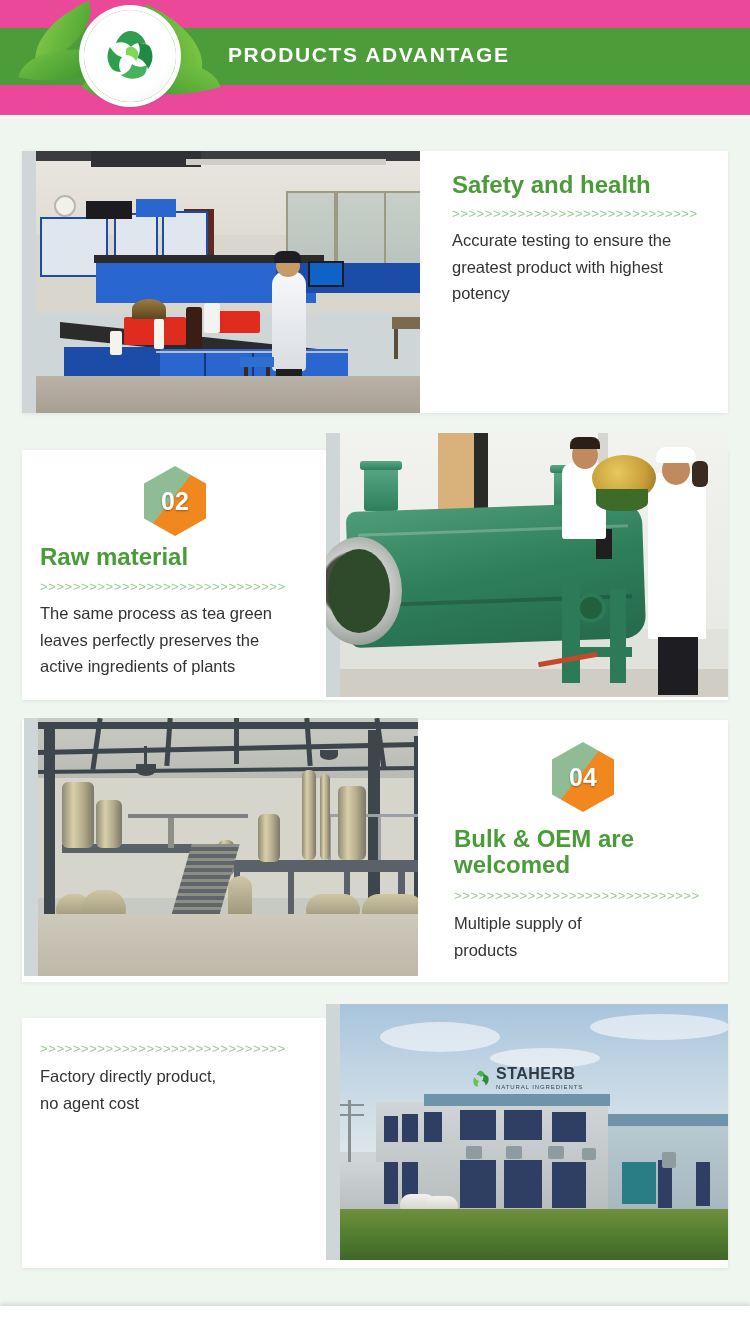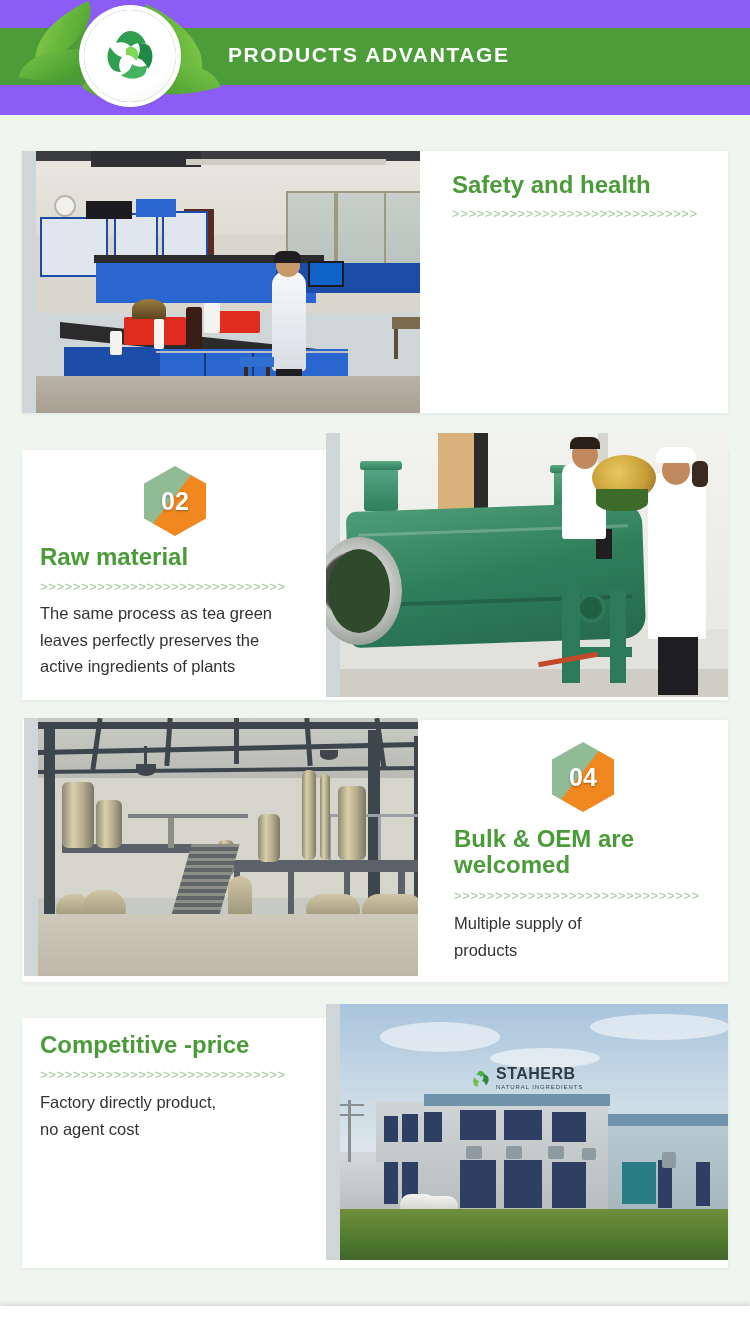--- a/index.html
+++ b/index.html
@@ -2,21 +2,21 @@
 <html><head>
 <meta charset="utf-8">
 <style>
   * { margin:0; padding:0; box-sizing:border-box; }
   html,body { background:#ffffff; }
   body { font-family:"Liberation Sans", sans-serif; -webkit-font-smoothing:antialiased; }
 
   .page { position:relative; width:750px; height:1326px; background:#eff5ef; overflow:hidden; }
 
   
-  .header { position:absolute; left:0; top:0; width:750px; height:115px; background:#8b5cf6; }
+  .header { position:absolute; left:0; top:0; width:750px; height:115px; background:#ec4899; }
   .header-bar { position:absolute; left:0; top:28px; width:750px; height:57px;
                 background:#4d9c3a; }
   .header-title { position:absolute; left:228px; top:43px; font-size:21px; font-weight:bold;
                   color:#ffffff; letter-spacing:1.6px; font-family:"Liberation Sans", sans-serif; }
 
   
   .logo-wrap { position:absolute; left:22px; top:0px; width:200px; height:115px; }
   .leaf { position:absolute; border-radius:100% 0 100% 0; }
   .logo-circle { position:absolute; left:62px; top:10px; width:92px; height:92px; border-radius:50%;
                  background:radial-gradient(circle at 38% 32%, #ffffff 62%, #eef3ee 100%);
@@ -222,20 +222,23 @@
         <div style="position:absolute;left:356px;top:166px;width:40px;height:12px;background:#7b6a4e;"></div>
         <div class="lab-dark" style="left:358px;top:178px;width:4px;height:30px;background:#5b4d38;"></div>
         <div class="lab-dark" style="left:390px;top:178px;width:4px;height:30px;background:#5b4d38;"></div>
         <div class="lab-floor"></div>
       </div>
     </div>
 
     <div class="txt" style="left:452px; top:172px; width:258px;">
       <div class="card-title">Safety and health</div>
       <div class="chevrons" style="margin:9px 0 7px 0; width:252px;">&gt;&gt;&gt;&gt;&gt;&gt;&gt;&gt;&gt;&gt;&gt;&gt;&gt;&gt;&gt;&gt;&gt;&gt;&gt;&gt;&gt;&gt;&gt;&gt;&gt;&gt;&gt;&gt;&gt;&gt;</div>
+      <div class="card-body">Accurate testing to ensure the
+greatest product with highest
+potency</div>
     </div>
   </div>
 
   <div class="row" style="top:0;">
 
     <div class="card" style="left:22px; top:450px; width:706px; height:250px;"></div>
 
     <div class="photo" style="left:326px; top:433px; width:402px; height:264px;">
       <div class="photo-inner">
         <div class="rm-bg"></div>
@@ -437,21 +440,20 @@
           </svg>
           <div>
             <div class="bd-name">STAHERB</div>
             <div class="bd-sub">NATURAL INGREDIENTS</div>
           </div>
         </div>
       </div>
     </div>
 
     <div class="txt" style="left:40px; top:1032px; width:276px;">
-      <div class="card-title">Competitive -price</div>
       <div class="chevrons" style="margin:10px 0 8px 0; width:250px;">&gt;&gt;&gt;&gt;&gt;&gt;&gt;&gt;&gt;&gt;&gt;&gt;&gt;&gt;&gt;&gt;&gt;&gt;&gt;&gt;&gt;&gt;&gt;&gt;&gt;&gt;&gt;&gt;&gt;&gt;</div>
       <div class="card-body">Factory directly product,
 no agent cost</div>
     </div>
   </div>
 
   <div class="bottom-edge"></div>
 </div>
 
 </body></html>

